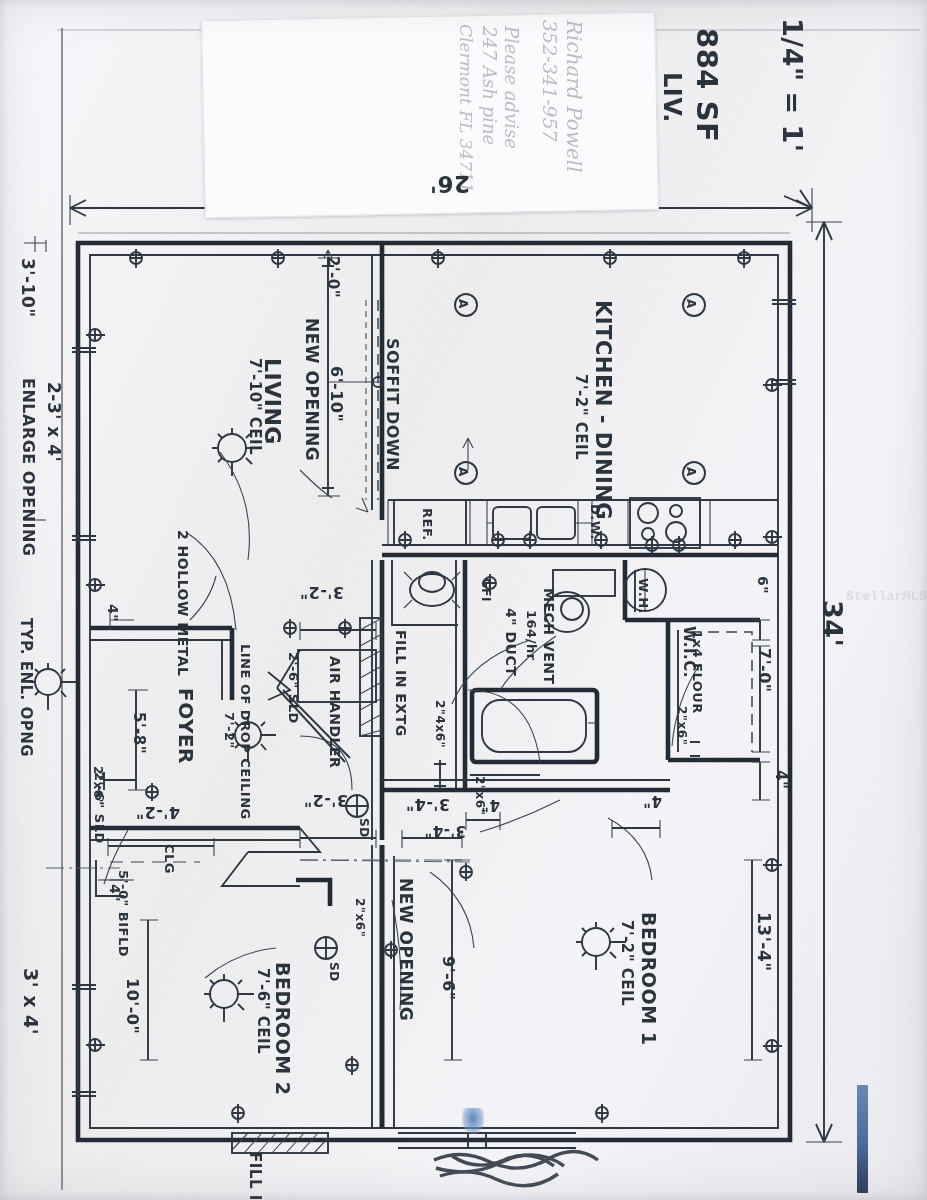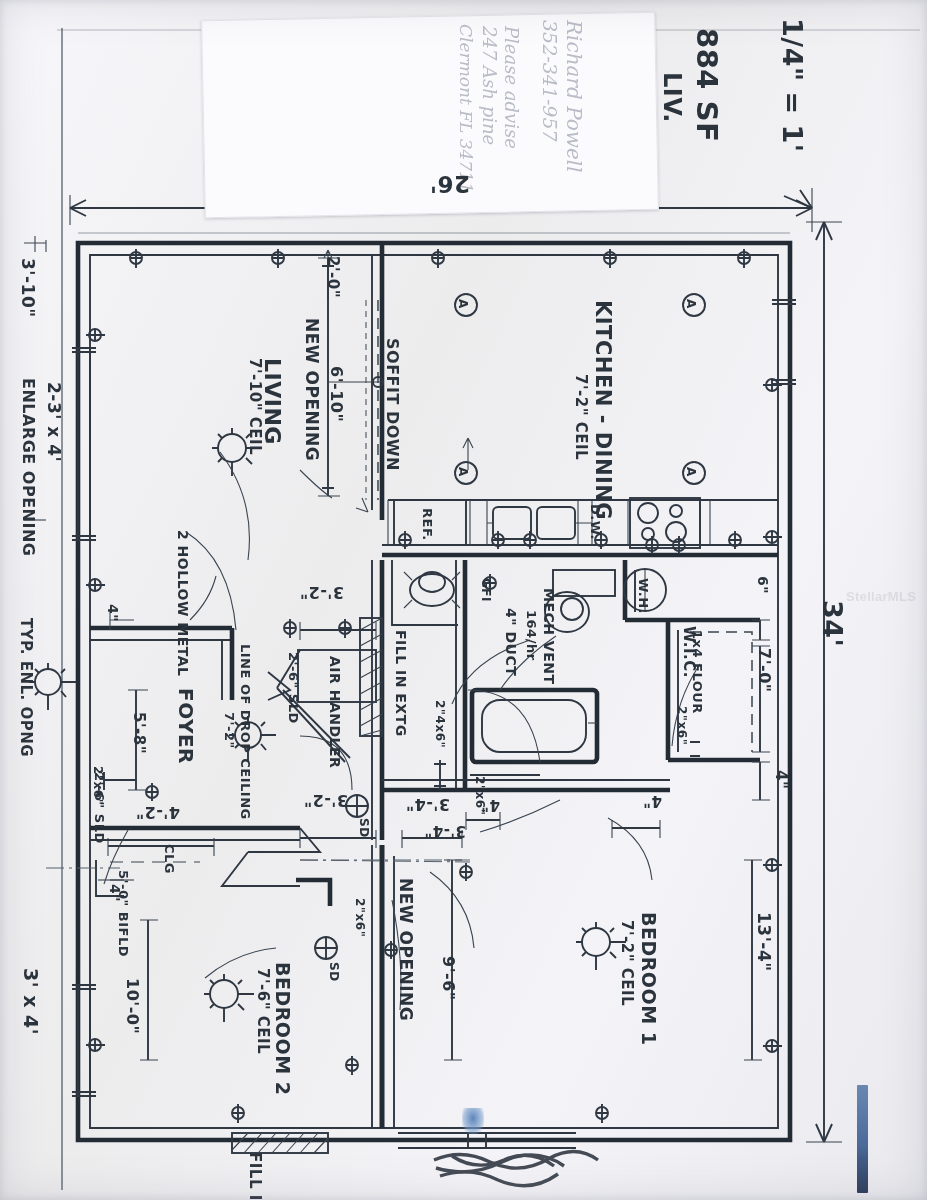--- a/index.html
+++ b/index.html
@@ -59,21 +59,21 @@
     transform:rotate(-1.1deg);
     box-shadow:0 1px 3px rgba(60,60,80,.25);
     border:1px solid #e4e4ea;
   }
   #sticky-ghost{
     position:absolute;left:388px;top:18px;width:262px;height:190px;
     pointer-events:none;
   }
   #watermark{
     position:absolute;left:846px;top:589px;
-    font-family:Liberation Sans, sans-serif;
+    font-family:Liberation Mono, monospace;
     font-size:13px;font-weight:700;color:#dcdce3;letter-spacing:.3px;
   }
   #blue-streak{
     position:absolute;left:857px;top:1085px;width:11px;height:108px;
     background:linear-gradient(180deg,#5d7fae 0%,#3f5f92 55%,#1b2c4d 100%);
     opacity:.92;border-radius:1px;
   }
   #blue-smudge{
     position:absolute;left:462px;top:1108px;width:22px;height:26px;
     background:radial-gradient(ellipse at 50% 40%,#5d86bd 0%,#7ba0cc88 60%,#ffffff00 80%);

